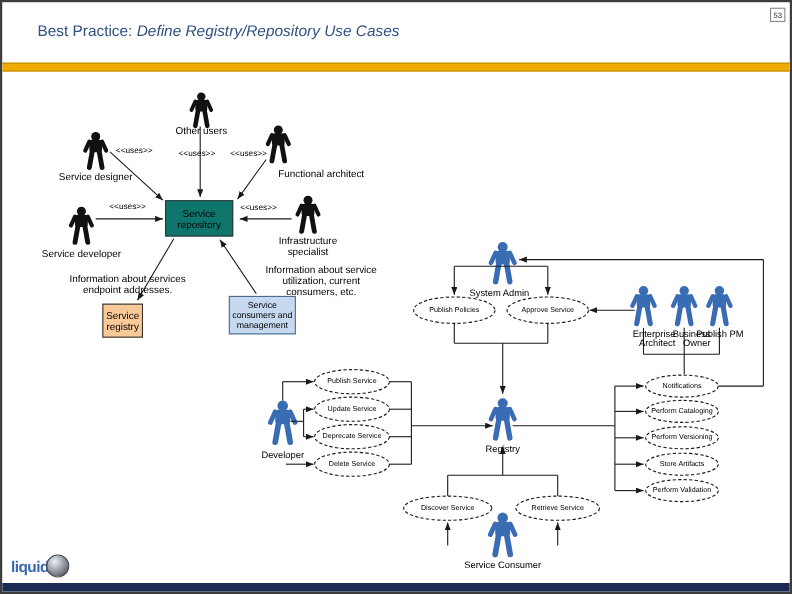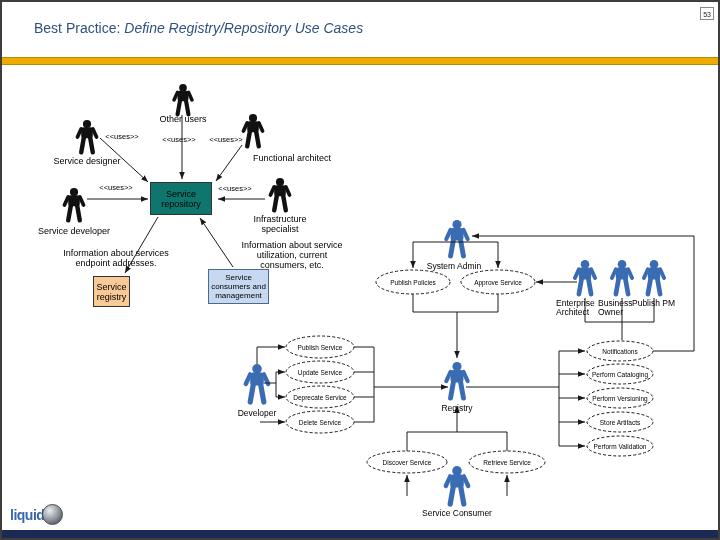--- a/index.html
+++ b/index.html
@@ -13,21 +13,21 @@
             border-top:1px solid #BB8A00;border-bottom:1px solid #BB8A00}
   .footer-bar{position:absolute;left:0;right:0;bottom:0;height:8px;background:#1B2A55}
   .logo{position:absolute;left:8px;top:502px;display:flex;align-items:center}
   .logo-text{font-size:14px;font-weight:bold;color:#3B66B0;letter-spacing:-0.5px}
   .logo-globe{width:19px;height:19px;border-radius:50%;margin-left:-2px;border:1px solid #4a4a4a;
               background:radial-gradient(circle at 35% 30%, #eceff2 0%, #9aa0a8 45%, #343b44 100%)}
   #diagram{position:absolute;left:0;top:0;pointer-events:none}
   #labels div{position:absolute;color:#000}
   .lbl-dark{font-size:9px;text-align:center;white-space:nowrap;transform:translateX(-50%)}
   .lbl-dark.wrap{white-space:normal;line-height:9.5px}
-  .lbl-blue{font-size:8.5px;text-align:left;white-space:nowrap;transform:translateX(-50%)}
+  .lbl-blue{font-size:8.5px;text-align:right;white-space:nowrap;transform:translateX(-50%)}
   .lbl-blue.wrap{white-space:normal;line-height:9px}
   .uses{font-size:7.5px;white-space:nowrap;transform:translateX(-50%)}
   .uc-label{font-size:6.5px;white-space:nowrap;transform:translate(-50%,-50%)}
   .box{position:absolute;display:flex;align-items:center;justify-content:center;text-align:center;
        border:1px solid #333;color:#000;box-sizing:border-box;padding:1px}
   .box-repository{left:148px;top:180px;width:62px;height:33px;background:#FCF3CF;font-size:9px;line-height:10px}
   .box-registry{left:91px;top:274px;width:37px;height:31px;background:#F9C998;font-size:9px;line-height:10px}
   .box-monitoring{left:206px;top:267px;width:61px;height:35px;background:#C6D9F0;border-color:#4A6B8A;font-size:8px;line-height:9px}
   .note{position:absolute;font-size:9px;line-height:10px;text-align:center;color:#000}
   .note-left{left:53px;top:246px;width:122px}

